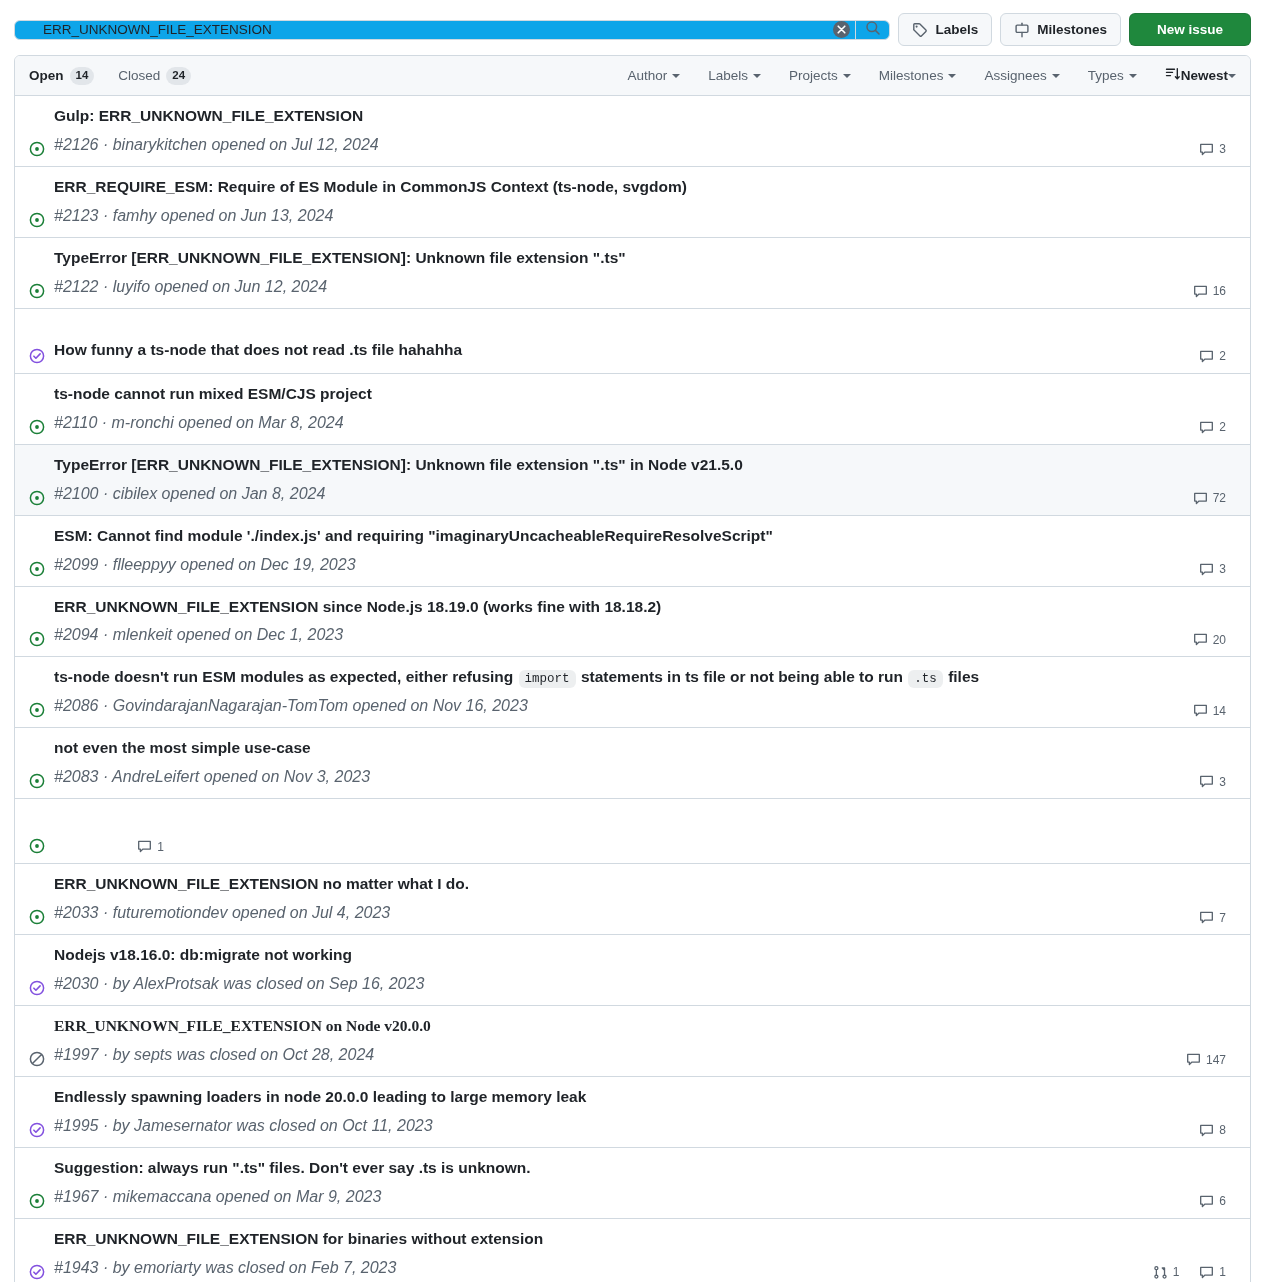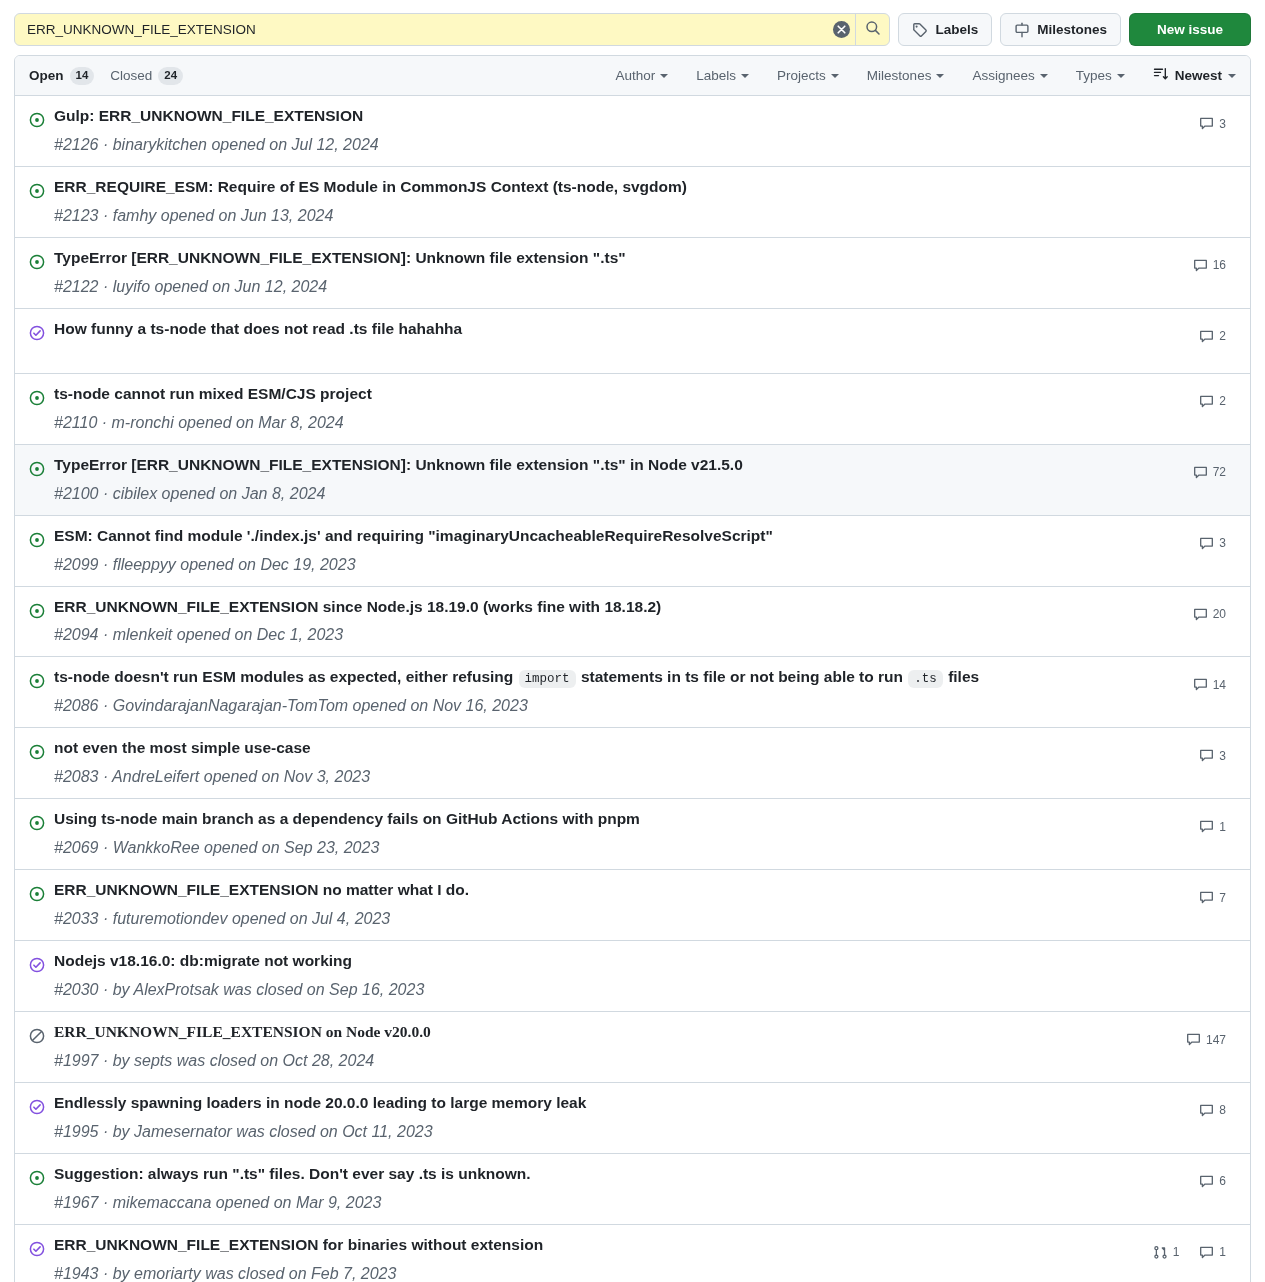--- a/index.html
+++ b/index.html
@@ -23,26 +23,27 @@
   .search-row {
     display: flex;
     align-items: center;
     gap: 8px;
     padding: 13px 14px 9px 14px;
   }
   .search-box {
     flex: 1 1 auto;
     display: flex;
     align-items: center;
-    height: 33px;
+    height: 20px;
     border: 1px solid #d1d9e0;
     border-radius: 6px;
-    background: #fef9c3;
+    background: #0ea5e9;
     overflow: hidden;
     min-width: 0;
+    padding-left: 16px;
   }
   .search-input {
     flex: 1 1 auto;
     border: 0;
     outline: none;
     background: transparent;
     font-family: "Liberation Sans", sans-serif;
     font-size: 13.5px;
     color: #1f2328;
     padding: 0 10px 0 12px;
@@ -109,21 +110,21 @@
     align-items: center;
     justify-content: space-between;
     background: #f6f8fa;
     border-bottom: 1px solid #d1d9e0;
     padding: 0 14px;
     height: 40px;
   }
   .state-tabs {
     display: flex;
     align-items: center;
-    gap: 16px;
+    gap: 24px;
     font-size: 13.5px;
   }
   .state-tab {
     display: inline-flex;
     align-items: center;
     gap: 6px;
     cursor: pointer;
     color: #59636e;
     font-weight: 400;
   }
@@ -160,28 +161,28 @@
     white-space: nowrap;
   }
   .filter:last-child { padding-right: 0; }
   .filter .caret {
     width: 0; height: 0;
     border-left: 4px solid transparent;
     border-right: 4px solid transparent;
     border-top: 4px solid #59636e;
     display: inline-block;
   }
-  .filter-sort { color: #1f2328; font-weight: 600; gap: 6px; }
+  .filter-sort { color: #1f2328; font-weight: 600; gap: 0; }
   .filter-sort .caret { border-top-color: #59636e; }
   .sort-icon { color: #1f2328; display: block; }
 
   
   .row {
     display: flex;
-    align-items: flex-start;
+    align-items: flex-end;
     padding: 8px 14px 9px 14px;
     border-top: 1px solid #d1d9e0;
     min-height: 65px;
   }
   .row:first-child { border-top: 0; }
   .row.hovered { background: #f6f8fa; }
 
   .row-icon {
     flex: 0 0 auto;
     width: 16px;
@@ -562,24 +563,20 @@
             </span>
           </div>
         </div>
         <div class="row">
           <div class="row-icon ic-open">
             <svg width="16" height="16" viewBox="0 0 16 16" fill="none" aria-hidden="true">
               <circle cx="8" cy="8" r="6.6" stroke="currentColor" stroke-width="1.5"></circle>
               <circle cx="8" cy="8" r="1.9" fill="currentColor"></circle>
             </svg>
           </div>
-          <div class="row-main">
-            <a class="row-title" href="#" style="text-decoration: none;">Using ts-node main branch as a dependency fails on GitHub Actions with pnpm</a>
-            <div class="row-meta">#2069 · WankkoRee opened on Sep 23, 2023</div>
-          </div>
           <div class="row-side">
             <span class="side-stat">
               <span>
                 <svg width="15" height="15" viewBox="0 0 16 16" fill="none" aria-hidden="true">
                   <path d="M1.8 2.6h12.4v8.1H6.4L3.6 13.4v-2.7H1.8Z" stroke="currentColor" stroke-width="1.4" stroke-linejoin="round"></path>
                 </svg>
               </span>
               <span>1</span>
             </span>
           </div>

